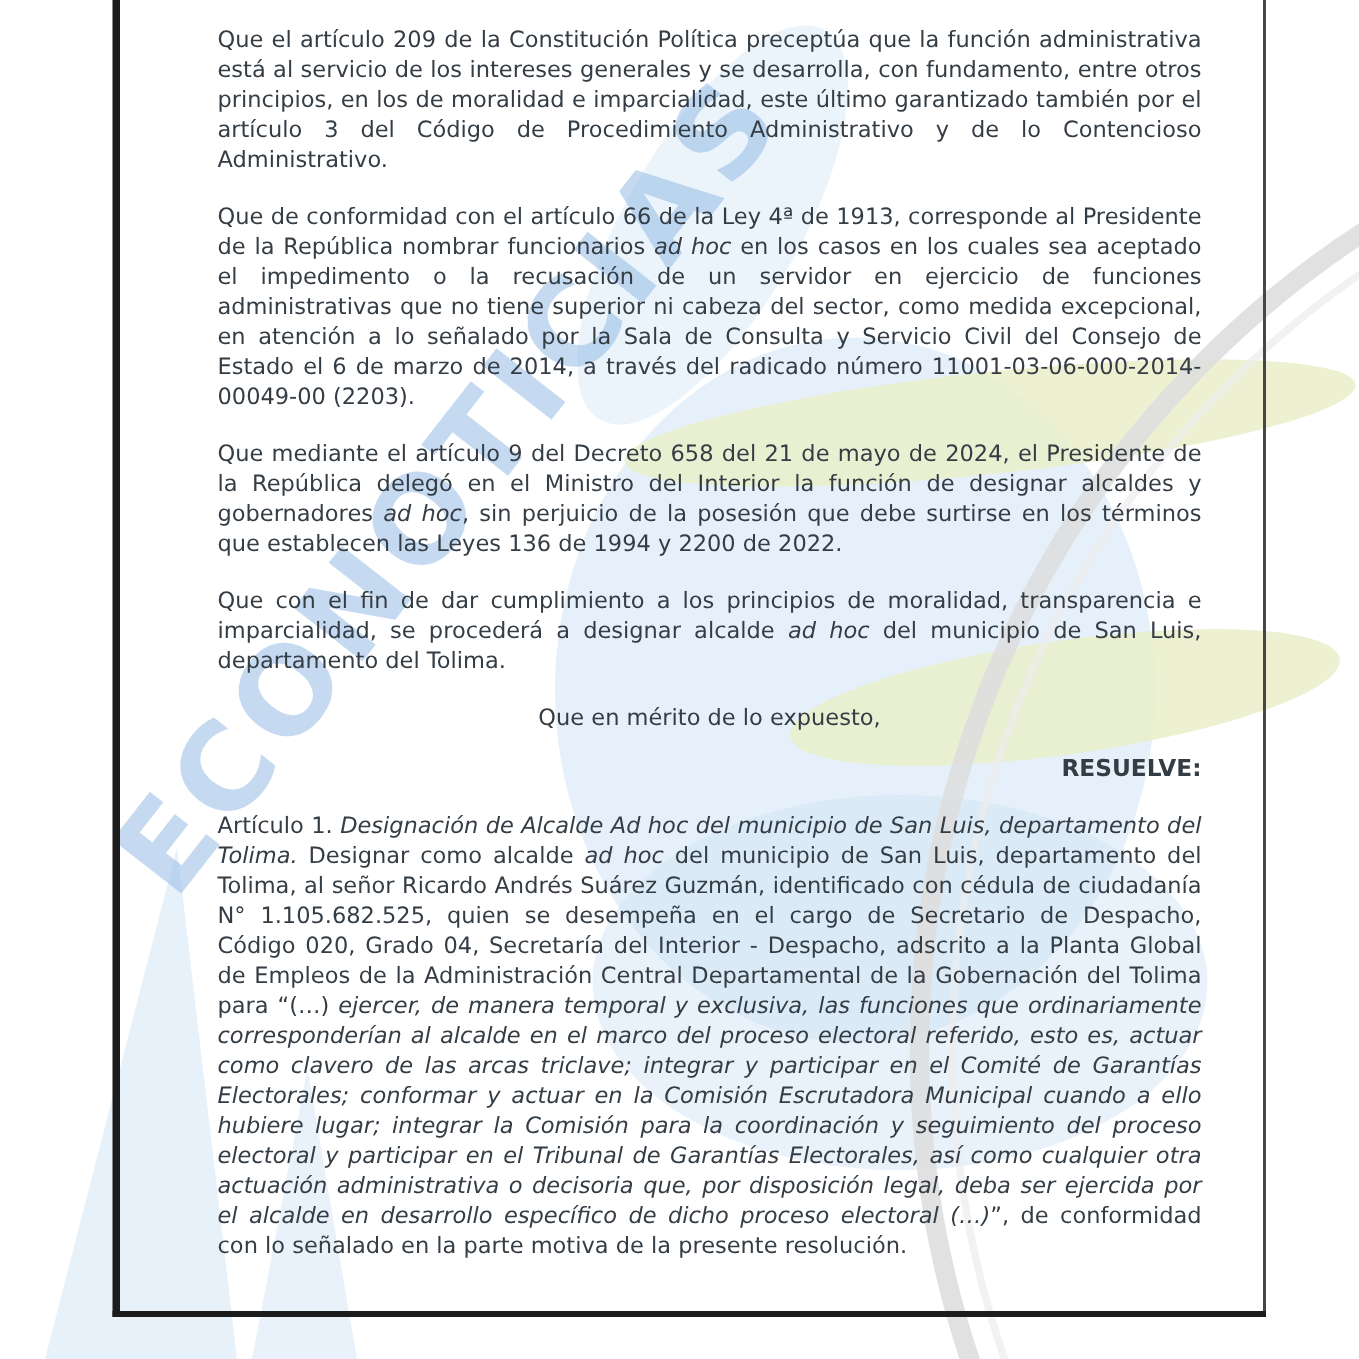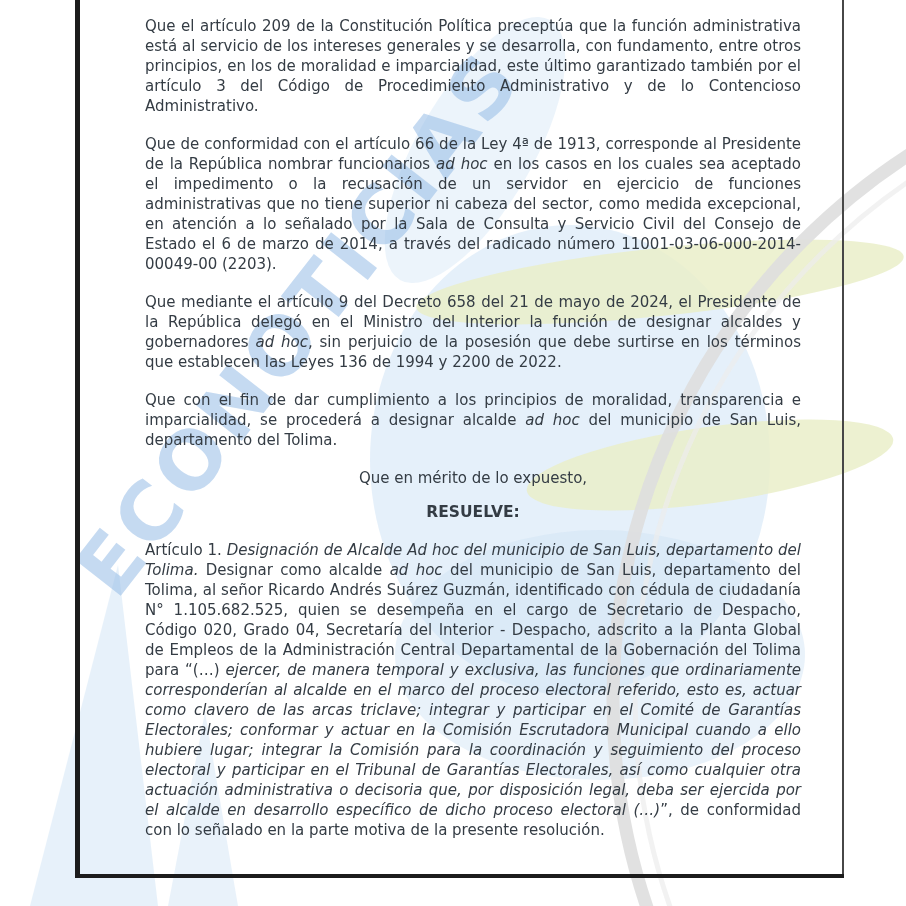--- a/index.html
+++ b/index.html
@@ -19,21 +19,21 @@
     position:absolute;left:58px;top:556px;
     font-size:80px;font-weight:bold;letter-spacing:5px;white-space:nowrap;
     color:rgba(150,188,230,0.55);
     transform:rotate(-52deg);transform-origin:0 0;
   }
   
   .content{position:absolute;left:145px;top:0;width:656px;z-index:2;}
   .para{font-size:15px;line-height:20px;text-align:justify;margin:18px 0 0 0;}
   .para.first{margin-top:16px;}
   .para.no-justify{text-align:center;}
-  .heading{font-size:15.5px;font-weight:bold;text-align:center;margin:14px 0 4px 0;line-height:20px;}
+  .heading{font-size:15.5px;font-weight:bold;text-align:right;margin:14px 0 4px 0;line-height:20px;}
   .seg-n{font-style:normal;font-weight:normal;}
   .seg-i{font-style:italic;}
   .seg-b{font-weight:normal;}
   .seg-bi{font-weight:normal;font-style:italic;}
 </style>
 </head>
 <body>
 
 <div class="wm-layer">
   <svg width="906" height="906" viewBox="0 0 906 906" aria-hidden="true">

